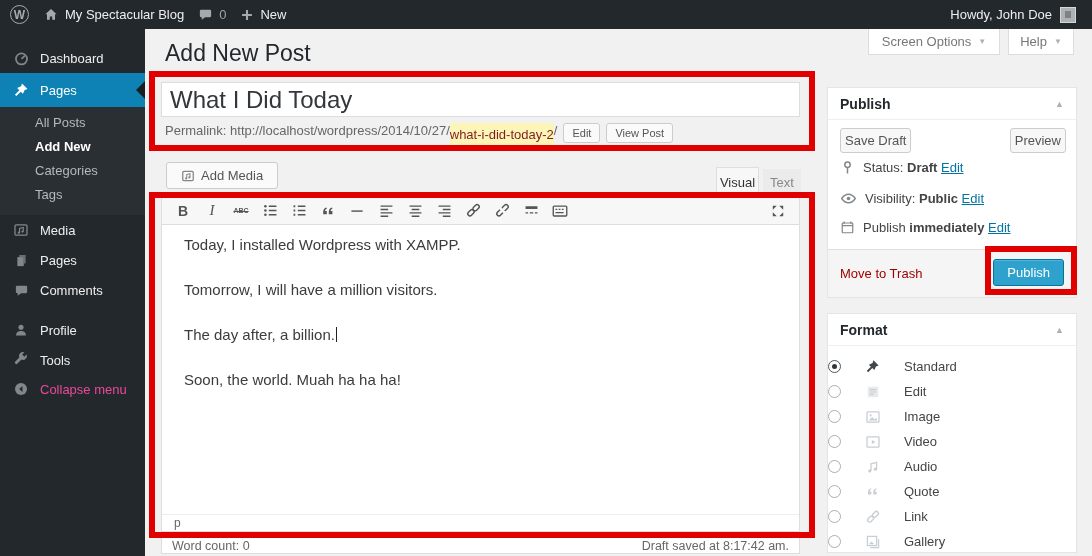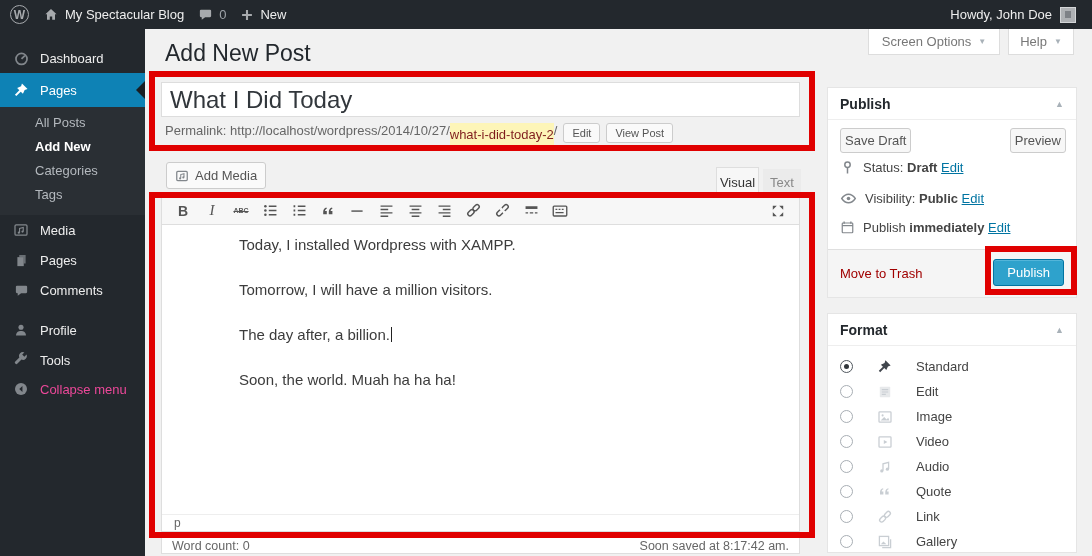--- a/index.html
+++ b/index.html
@@ -45,35 +45,35 @@
   #annot-editor { left:149px; top:192px; width:666px; height:346px; }
   #annot-publish { left:985px; top:246px; width:92px; height:49px; }
 
   
   .title-input { position:absolute; left:161px; top:82px; width:639px; height:35px; border:1px solid #ddd; background:#fff; padding:0 8px; font-size:24px; color:#32373c; font-family:"Liberation Sans",sans-serif; outline:none; }
   .permalink { position:absolute; left:165px; top:123px; height:24px; display:flex; align-items:flex-start; font-size:13px; color:#666; }
   .permalink .slug { background:#fdf5b8; color:#7f1d1d; padding:4px 0; }
   .small-btn { margin-left:6px; background:#fafafa; border:1px solid #ccc; border-radius:3px; color:#555; font-size:11px; padding:3px 8px; cursor:pointer; font-family:"Liberation Sans",sans-serif; }
 
   
-  .add-media { position:absolute; left:166px; top:162px; height:27px; background:#fafafa; border:1px solid #ccc; border-radius:3px; color:#555; font-size:13px; display:flex; align-items:center; gap:6px; padding:0 8px; cursor:pointer; }
+  .add-media { position:absolute; left:166px; top:162px; height:27px; background:#fafafa; border:1px solid #ccc; border-radius:3px; color:#555; font-size:13px; display:flex; align-items:center; gap:6px; padding:0 14px; cursor:pointer; }
   .add-media .mi-icon { color:#82878c; }
   .ed-tab { position:absolute; display:flex; align-items:center; justify-content:center; font-size:13px; cursor:pointer; }
   #tab-visual { left:716px; top:167px; width:43px; height:29px; background:#f7f7f7; border:1px solid #dedede; border-bottom:none; color:#333; z-index:2; }
   #tab-text { left:763px; top:169px; width:38px; height:27px; background:#ebebeb; color:#888; }
 
   
   .editor-box { position:absolute; left:161px; top:196px; width:639px; height:336px; background:#fff; border:1px solid #dedede; }
   .mce-toolbar { height:28px; background:#f7f7f7; border-bottom:1px solid #dedede; display:flex; align-items:center; padding:0 8px; gap:3px; }
   .tb-btn { width:26px; height:24px; display:flex; align-items:center; justify-content:center; color:#555; cursor:pointer; border-radius:2px; }
   .tb-btn.bold { font-weight:bold; font-size:14px; }
   .tb-btn.italic { font-style:italic; font-family:"Liberation Serif",serif; font-size:15px; }
   .tb-btn.strike { font-size:7px; letter-spacing:0; text-decoration:line-through; font-weight:bold; }
   .tb-btn.dfw { margin-left:auto; }
-  .mce-content { padding:10px 32px; font-size:15px; color:#3c3c3c; line-height:20px;margin-left:45px; }
+  .mce-content { padding:10px 22px; font-size:15px; color:#3c3c3c; line-height:20px; }
   .mce-content p { margin-bottom:25px; }
   .caret { display:inline-block; width:1px; height:15px; background:#222; vertical-align:-2px; margin-left:1px; }
   .mce-path { position:absolute; left:0; right:0; bottom:0; height:17px; border-top:1px solid #eee; display:flex; align-items:center; padding-left:12px; font-size:12px; color:#666; }
   .wordcount-bar { position:absolute; left:161px; top:537px; width:639px; height:17px; background:#fff; border:1px solid #dedede; display:flex; align-items:center; justify-content:space-between; padding:0 10px; font-size:12.5px; color:#666; }
 
   
   .postbox { position:absolute; left:827px; width:250px; background:#fff; border:1px solid #e5e5e5; }
   #publish-box { top:87px; height:211px; }
   #format-box { top:313px; height:240px; }
   .postbox h3 { height:32px; display:flex; align-items:center; justify-content:space-between; padding:0 12px; font-size:14px; font-weight:600; color:#23282d; border-bottom:1px solid #eee; cursor:pointer; }
@@ -84,21 +84,21 @@
   .misc-row { position:absolute; left:12px; display:flex; align-items:center; gap:8px; font-size:13px; color:#444; }
   .misc-row .mi-icon { color:#82878c; }
   .misc-row b { font-weight:bold; }
   .edit-link { color:#0074a2; text-decoration:underline; cursor:pointer; }
   .publish-footer { position:absolute; left:0; right:0; bottom:0; height:48px; background:#f5f5f5; border-top:1px solid #dfdfdf; }
   .trash-link { position:absolute; left:12px; top:16px; color:#a00000; cursor:pointer; }
   .btn-primary { position:absolute; right:12px; top:9px; height:27px; padding:0 13px; background:#2ea2cc; border:1px solid #0074a2; border-radius:3px; color:#fff; font-size:13px; cursor:pointer; box-shadow:inset 0 1px 0 rgba(120,200,230,.5); font-family:"Liberation Sans",sans-serif; }
 
   
   .format-list { padding-top:8px; }
-  .format-row { height:25px; display:flex; align-items:center; gap:23px; padding-left:12px; cursor:pointer; }
+  .format-row { height:25px; display:flex; align-items:center; gap:23px; cursor:pointer; }
   .radio { width:13px; height:13px; border-radius:50%; border:1px solid #a8aeb4; background:#fff; position:relative; flex:none; }
   .format-row.selected .radio { border-color:#50575e; }
   .format-row.selected .radio::after { content:""; position:absolute; left:3px; top:3px; width:5px; height:5px; border-radius:50%; background:#32373c; }
   .fmt-icon { color:#c9ced3; width:17px; display:flex; justify-content:center; }
   .format-row.selected .fmt-icon { color:#41464d; }
   .format-row .lbl { color:#444; }
 </style>
 </head>
 <body>
 
@@ -329,21 +329,21 @@
   <div class="mce-content">
     <p><span>Today, I installed Wordpress with XAMPP.</span></p>
     <p><span>Tomorrow, I will have a million visitors.</span></p>
     <p><span>The day after, a billion.</span><span class="caret"></span></p>
     <p><span>Soon, the world. Muah ha ha ha!</span></p>
   </div>
   <div class="mce-path">p</div>
 </div>
 <div class="wordcount-bar">
   <span>Word count: 0</span>
-  <span>Soon saved at 8:17:42 am.</span>
+  <span>Draft saved at 8:17:42 am.</span>
 </div>
 
 <div class="postbox" id="publish-box">
   <h3>
     <span>Publish</span>
     <span class="tri">▲</span>
   </h3>
   <button class="btn-secondary" id="save-draft">Save Draft</button>
   <button class="btn-secondary" id="preview-btn">Preview</button>
 

